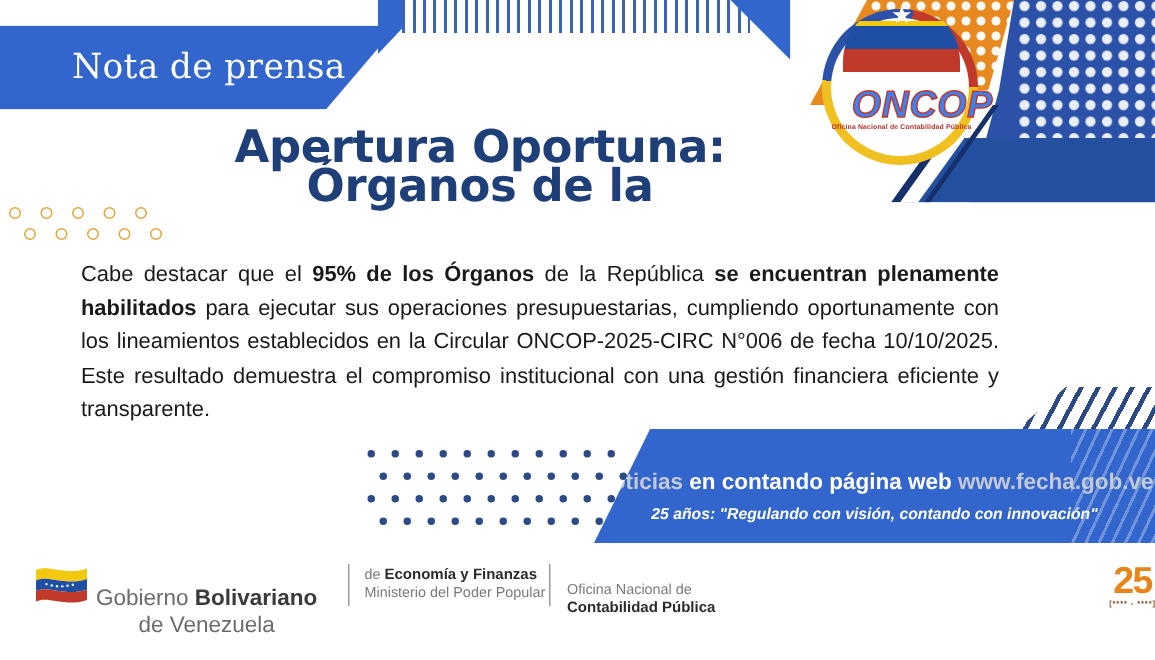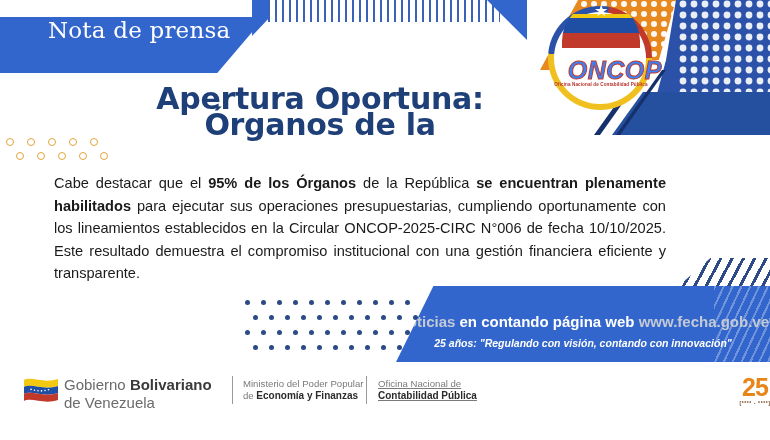--- a/index.html
+++ b/index.html
@@ -20,21 +20,21 @@
   .corner-wrap{
     position:absolute;top:0;right:0;width:300px;height:135px;overflow:hidden;
   }
 
   
   .nota-banner{
     position:absolute;left:0;top:17px;
     width:265px;height:56px;
     background:#3366cc;
     clip-path:polygon(0 0, 100% 0, 82% 100%, 0 100%);
-    display:flex;
+    display:flex;align-items:center;
   }
   .nota-banner span{
     color:#ffffff;
     font-family:"DejaVu Serif", serif;
     font-size:23px;
     font-weight:400;
     letter-spacing:.2px;
     margin-left:48px;
     white-space:nowrap;
   }
@@ -152,35 +152,35 @@
     background:repeating-linear-gradient(118deg,#2c4a86 0 3px, #ffffff 3px 10px);
     clip-path:polygon(38% 0, 100% 0, 100% 100%, 0 100%);
   }
 
   
   .footer{position:absolute;left:0;top:368px;width:770px;height:72px;background:#ffffff;}
   .flag-icon{
     position:absolute;left:22px;top:8px;width:38px;height:26px;
   }
   .gov-text{
-    position:absolute;left:64px;top:8px;
-    color:#6b6b6b;font-size:15px;line-height:17.5px;
+    position:absolute;left:64px;top:22px;
+    color:#6b6b6b;font-size:15px;line-height:17.5px;text-align:center;
   }
   .gov-text b{color:#3a3a3a;font-weight:bold;}
   .divider{
     position:absolute;width:1px;background:#9a9a9a;
   }
   .min-text{
     position:absolute;left:243px;top:10px;
     color:#7a7a7a;font-size:9.6px;line-height:11.8px;
   }
   .min-text b{color:#2b2b2b;font-weight:bold;font-size:10px;}
   .ofi-text{
-    position:absolute;left:378px;top:10px;
-    color:#7a7a7a;font-size:9.6px;line-height:11.8px;text-decoration:underline;
+    position:absolute;left:378px;top:20px;
+    color:#7a7a7a;font-size:9.6px;line-height:11.8px;
   }
   .ofi-text b{color:#2b2b2b;font-weight:bold;font-size:10px;}
   .anniv{
     position:absolute;left:724px;top:6px;width:62px;height:40px;text-align:center;
   }
   .anniv .num{
     font-size:25px;font-weight:bold;color:#e8851a;letter-spacing:-1px;line-height:26px;
   }
   .anniv .yrs{
     font-size:5px;color:#7a4b2a;letter-spacing:.6px;font-weight:bold;
@@ -332,22 +332,22 @@
     </svg>
 
     <div class="gov-text">
       <div><span>Gobierno </span><b>Bolivariano</b></div>
       <div>de Venezuela</div>
     </div>
 
     <div class="divider" style="left:232px;top:8px;height:28px;"></div>
 
     <div class="min-text">
+      <div><span>de </span><b>Economía y Finanzas</b></div>
       <div>Ministerio del Poder Popular</div>
-      <div><span>de </span><b>Economía y Finanzas</b></div>
     </div>
 
     <div class="divider" style="left:366px;top:8px;height:28px;"></div>
 
     <div class="ofi-text">
       <div>Oficina Nacional de</div>
       <div><b>Contabilidad Pública</b></div>
     </div>
 
     <div class="anniv">

